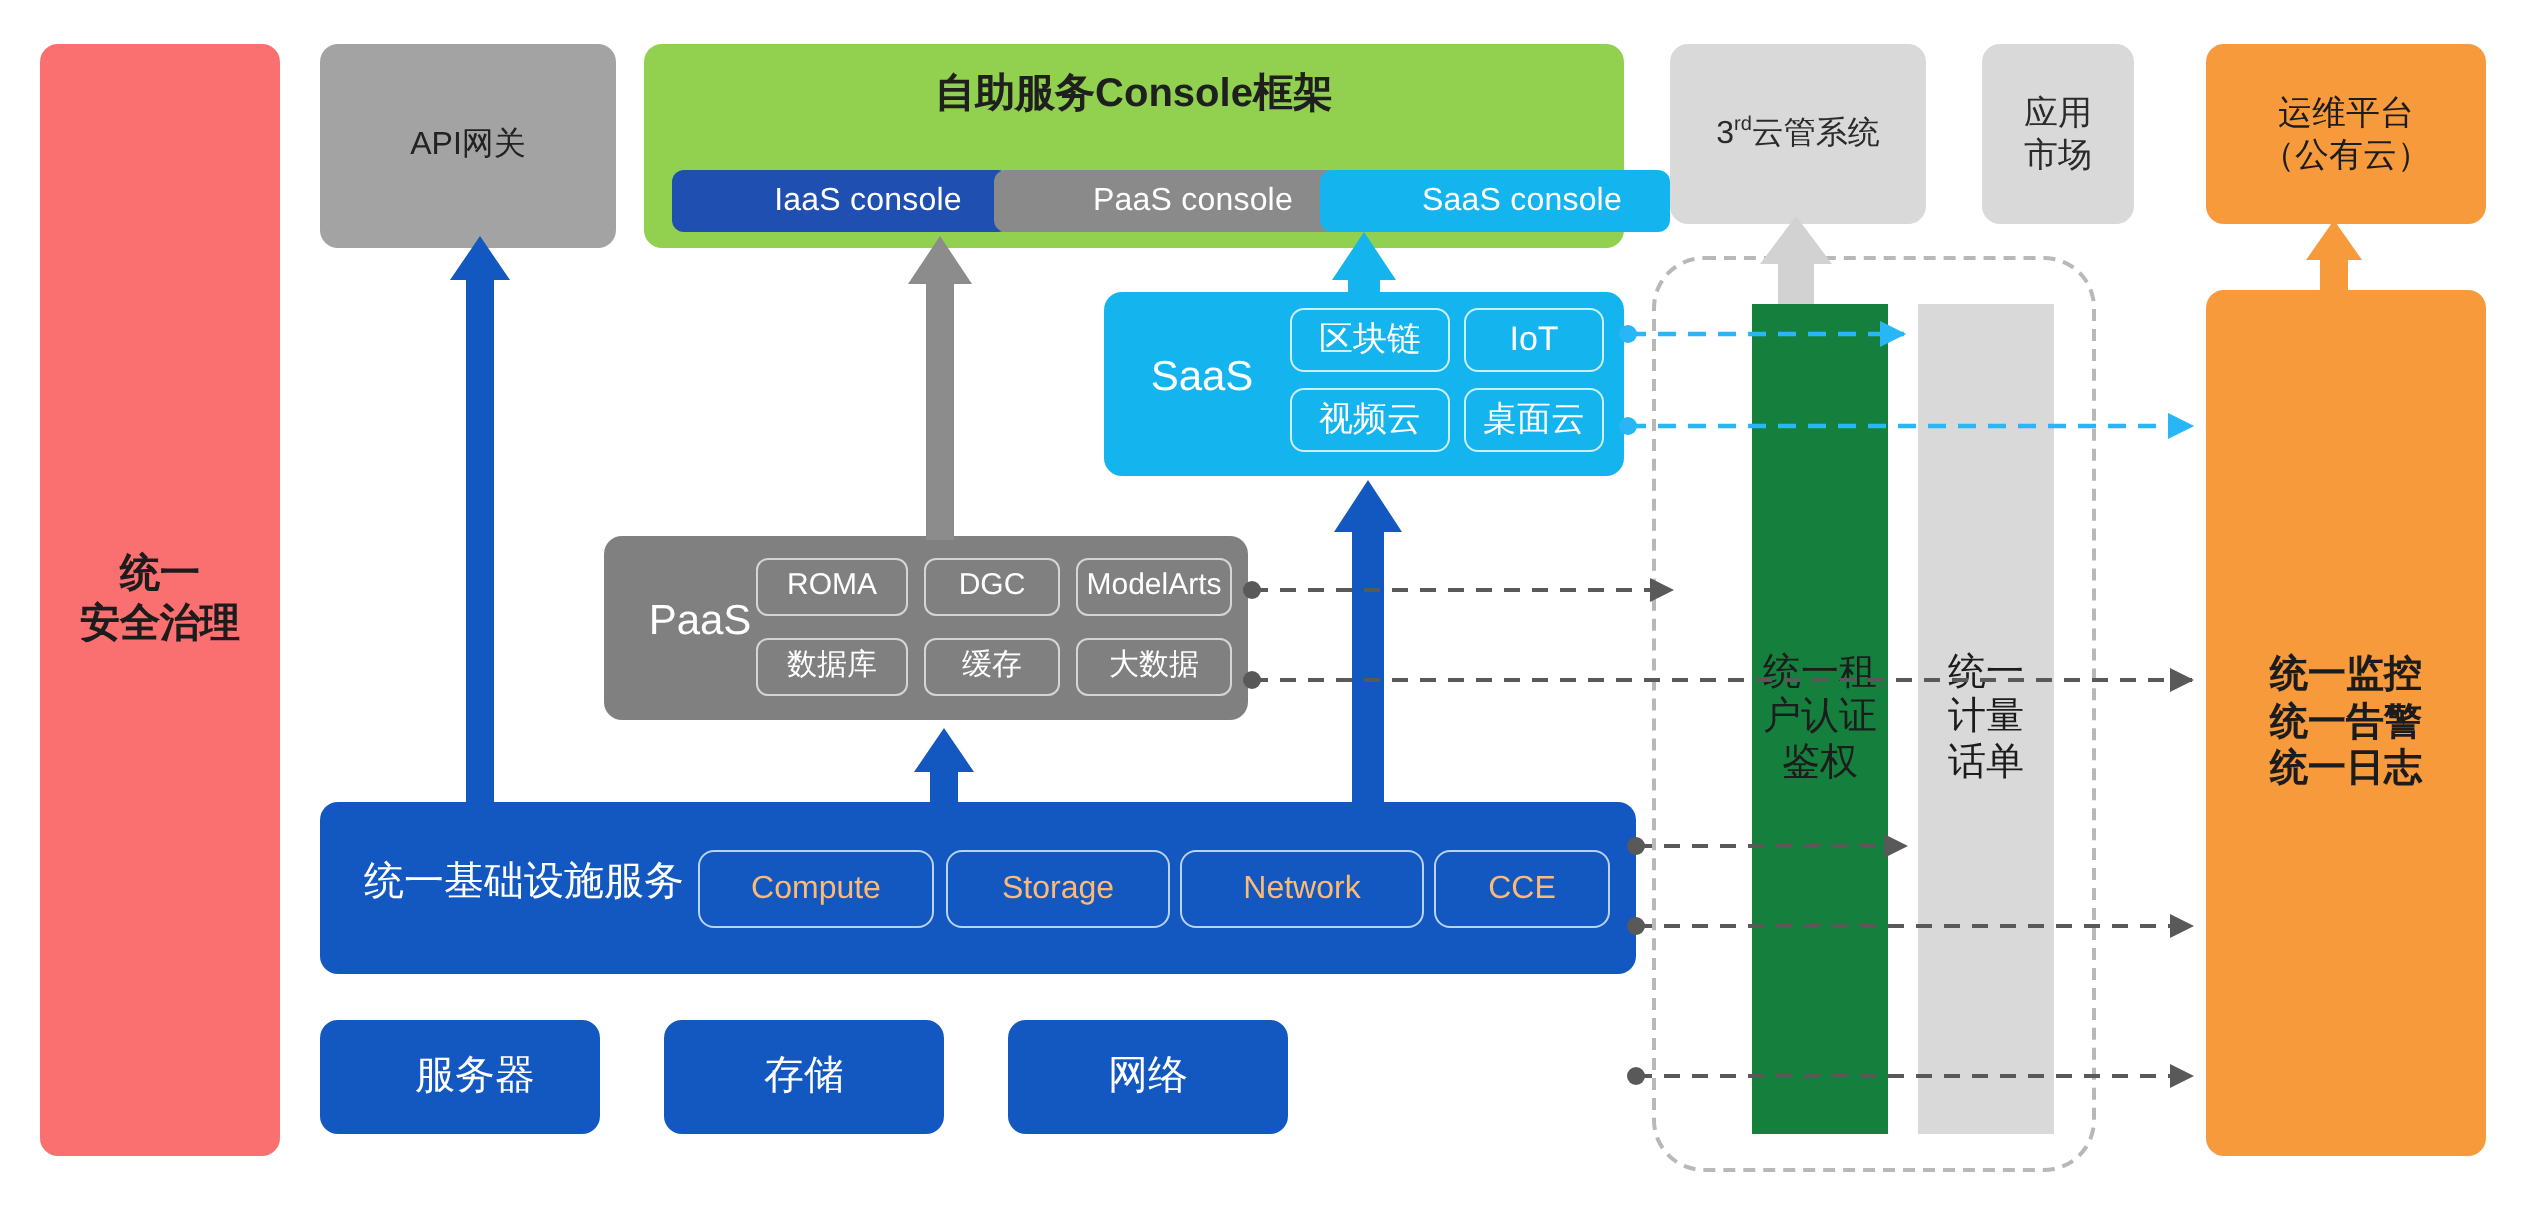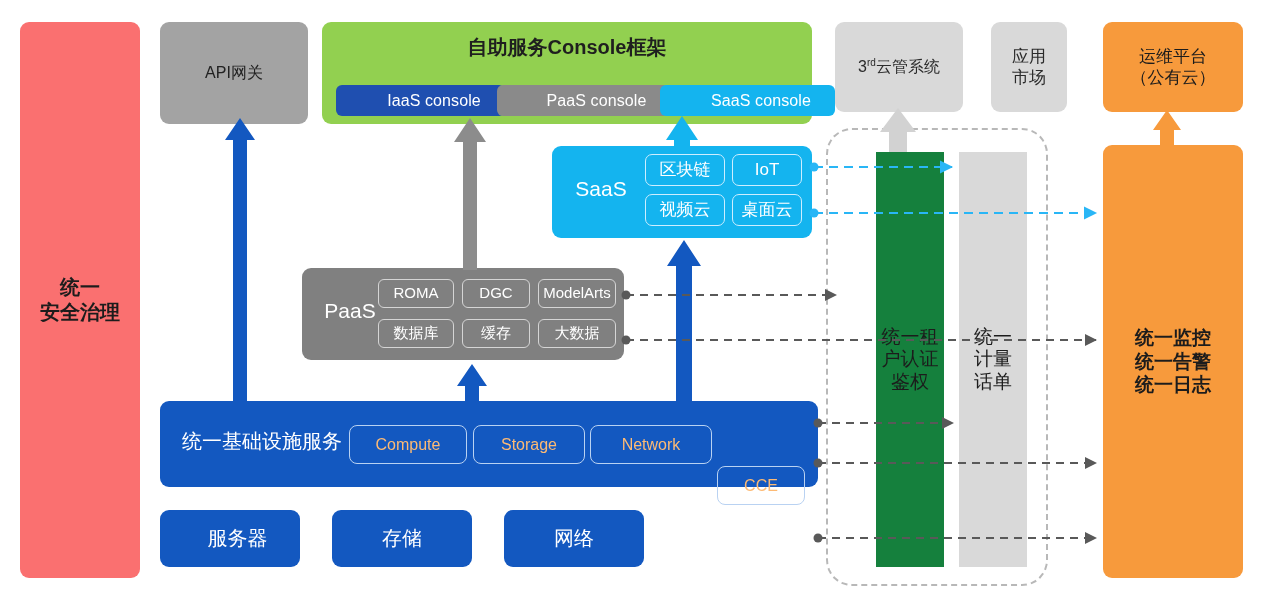--- a/index.html
+++ b/index.html
@@ -76,21 +76,21 @@
   #infra-bar{left:160px;top:401px;width:658px;height:86px;background:#1358c0;
              border-radius:9px;display:block;}
   #infra-label{position:absolute;left:14px;top:28px;width:176px;text-align:center;
                color:#fff;font-size:20px;}
   .infra-chip{position:absolute;top:24px;height:37px;border:1.6px solid #b9d2f2;
               border-radius:8px;display:flex;align-items:center;justify-content:center;
               color:#fdba74;font-size:16px;}
   #infra-c0{left:189px;width:116px;}
   #infra-c1{left:313px;width:110px;}
   #infra-c2{left:430px;width:120px;}
-  #infra-c3{left:557px;width:86px;margin-top:41px;}
+  #infra-c3{left:557px;width:86px;}
 
   
   .res-box{top:510px;height:57px;background:#1358c0;border-radius:9px;
            color:#fff;font-size:20px;}
   #res-0{left:160px;width:140px;padding-left:15px;}
   #res-1{left:332px;width:140px;}
   #res-2{left:504px;width:140px;}
   #res-3{left:676px;width:142px;}
 
   

